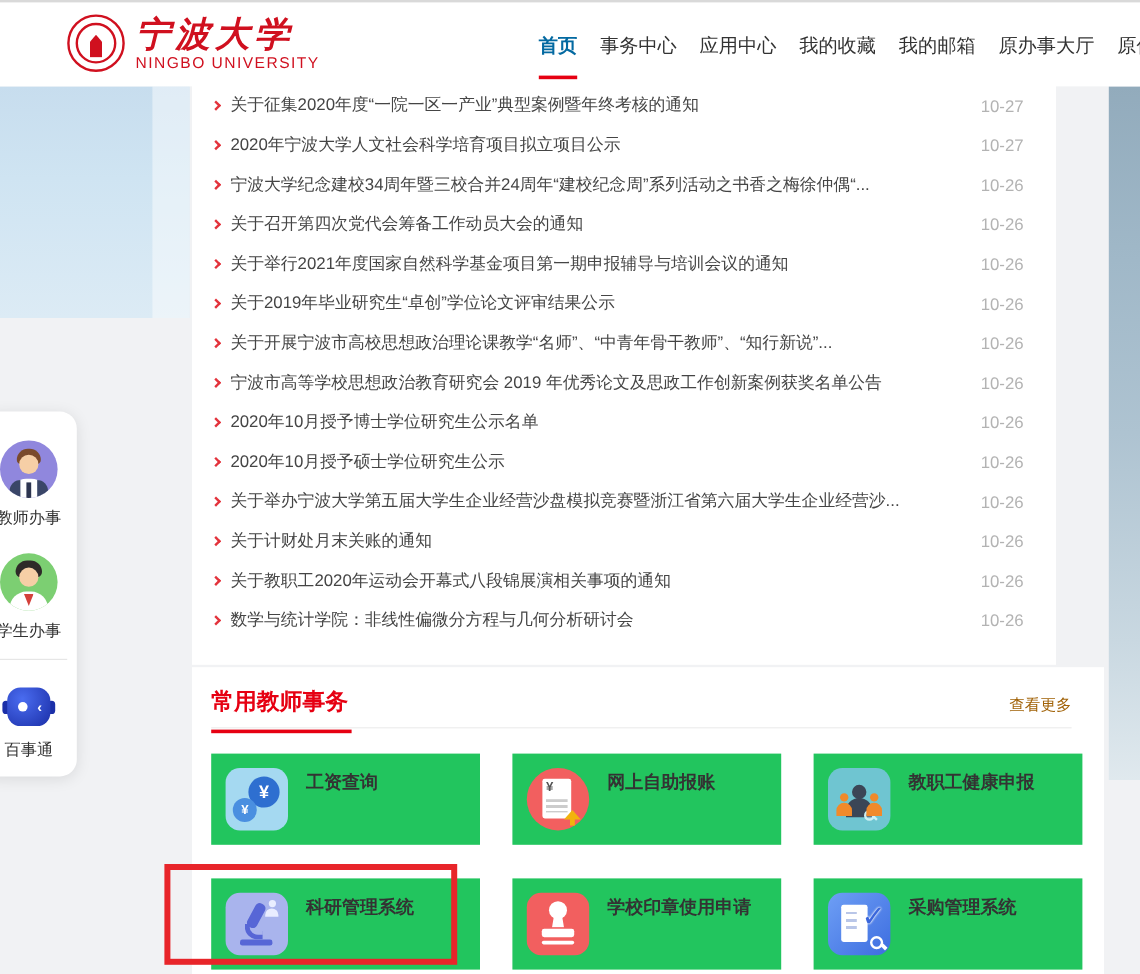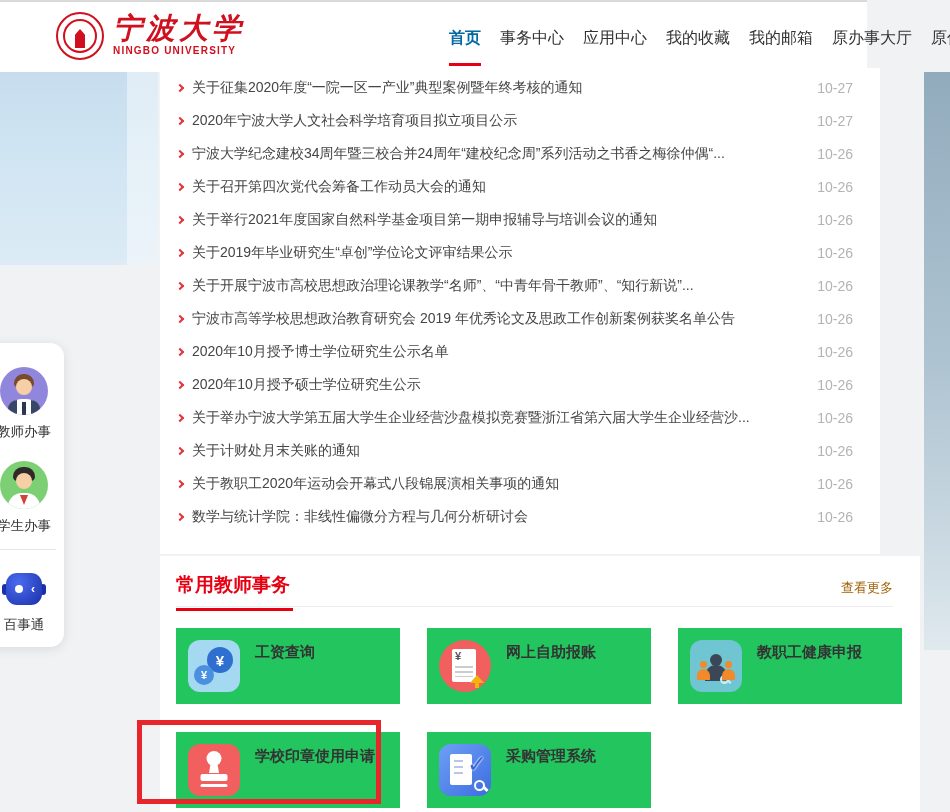--- a/index.html
+++ b/index.html
@@ -17,32 +17,32 @@
   .bg-left::after {
     content:''; position:absolute; right:0; top:0; width:31px; height:100%;
     background:rgba(255,255,255,.45);
   }
   .bg-right {
     position:absolute; left:924px; top:72px; width:26px; height:578px;
     background:linear-gradient(180deg,#92abbc 0%,#a0b8c8 25%,#aec3d1 50%,#c9d8e1 80%,#e0e9ee 100%);
   }
   
   header {
-    position:absolute; left:0; top:0; width:867px; height:72px;
+    position:absolute; left:0; top:0; width:950px; height:72px;
     background:#fff; z-index:10; border-top:2px solid #d9d9d9;
   }
   .logo { position:absolute; left:56px; top:10px; display:flex; align-items:flex-start; cursor:pointer; }
   .seal { width:48px; height:48px; border:2px solid #d0101f; border-radius:50%; position:relative; flex:none; }
   .seal::before { content:''; position:absolute; inset:5px; border:2px solid #d0101f; border-radius:50%; }
   .seal::after { content:''; position:absolute; left:50%; top:15px; width:10px; height:19px; transform:translateX(-50%);
     background:#d0101f; clip-path:polygon(50% 0,100% 30%,100% 100%,0 100%,0 30%); }
   .logo-text { margin-left:9px; }
   .logo-cn { font-family:"DejaVu Serif","Liberation Serif",serif; font-style:italic; font-weight:bold;
     font-size:29px; line-height:32px; color:#d0101f; letter-spacing:4px; }
-  .logo-en { font-size:10px; font-weight:bold; color:#d0101f; letter-spacing:1.2px; margin-top:1px; }
+  .logo-en { font-size:13px; font-weight:normal; color:#d0101f; letter-spacing:1.2px; margin-top:1px; }
   .logo-portal { margin-left:12px; margin-top:3px; font-size:33px; line-height:38px; font-weight:bold;
     color:#e60012; letter-spacing:3px; }
   nav { position:absolute; left:448px; top:0; height:72px; display:flex; align-items:center; gap:17px; white-space:nowrap; }
   .nav-item { font-size:16px; color:#333; cursor:pointer; position:relative; padding:3px 1px; }
   .nav-item.active { color:#0369a1; font-weight:bold; }
   .nav-item.active::after { content:''; position:absolute; left:1px; right:1px; bottom:-14px; height:3px; background:#e60012; }
   
   .card { position:absolute; background:#fff; }
   .card.news { left:160px; top:68px; width:720px; height:486px; overflow:hidden; }
   #news-list { list-style:none; padding-top:3px; }
@@ -274,20 +274,29 @@
       <div class="scard">
         <span class="icon ic-health">
           <i class="a"></i>
           <i class="b"></i>
           <i class="c"></i>
           <i class="d"></i>
         </span>
         <span class="label">教职工健康申报</span>
       </div>
       <div class="scard">
+        <span class="icon ic-research">
+          <i class="a"></i>
+          <i class="b"></i>
+          <i class="c"></i>
+          <i class="d"></i>
+        </span>
+        <span class="label">科研管理系统</span>
+      </div>
+      <div class="scard">
         <span class="icon ic-seal">
           <i class="a"></i>
           <i class="b"></i>
           <i class="c"></i>
           <i class="d"></i>
         </span>
         <span class="label">学校印章使用申请</span>
       </div>
       <div class="scard">
         <span class="icon ic-procure"><i class="a"></i><i class="b"></i><i class="c"></i><i class="d"></i></span>

